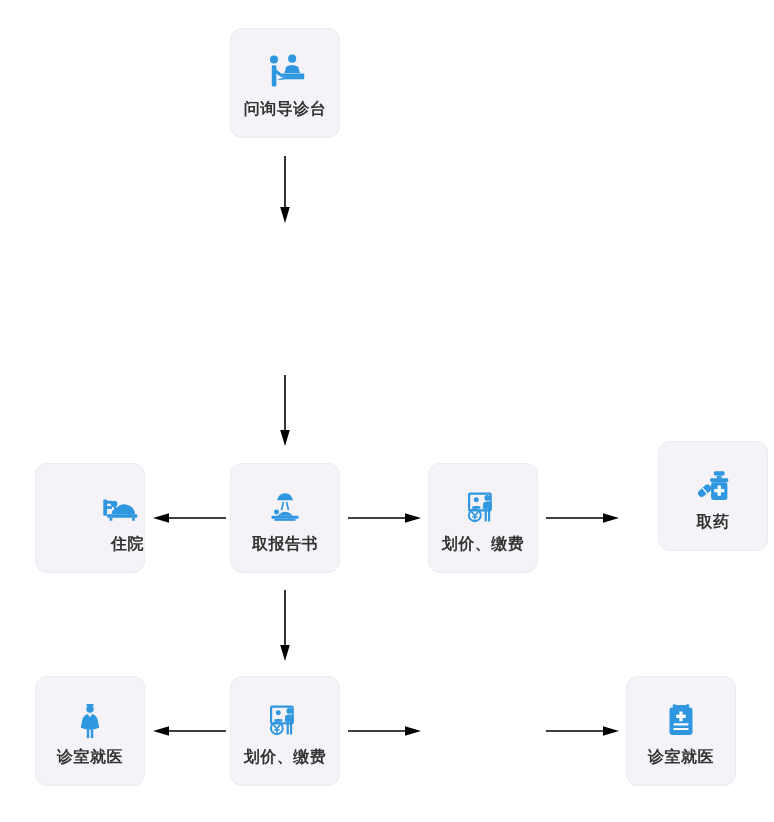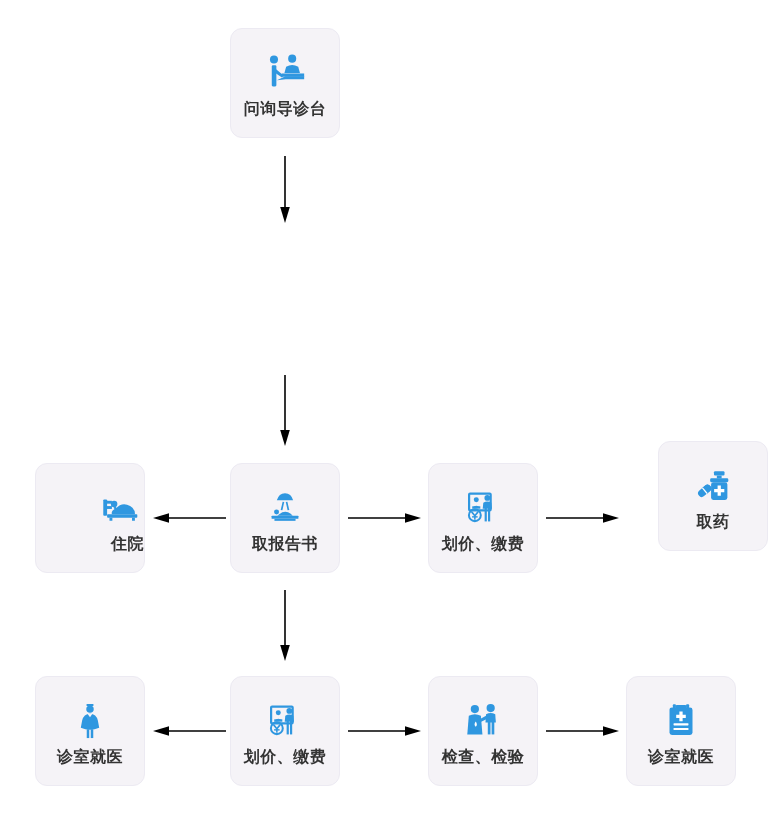--- a/index.html
+++ b/index.html
@@ -218,41 +218,20 @@
         <rect x="29.2" y="24" width="2.3" height="14" fill="#2f97e0"></rect>
         <circle cx="15.5" cy="31.5" r="6.2" fill="none" stroke="#2f97e0" stroke-width="2.1"></circle>
         <path d="M12.4 28.3 L15.5 32.1 L18.6 28.3" fill="none" stroke="#2f97e0" stroke-width="1.7" stroke-linecap="round"></path>
         <rect x="12.6" y="32.5" width="5.8" height="1.5" fill="#2f97e0"></rect>
         <rect x="14.7" y="32.2" width="1.6" height="4" fill="#2f97e0"></rect>
       </svg>
     </div>
     <div class="node-label">划价、缴费</div>
   </div>
 
-  <div class="node" style="left:428px; top:676px;">
-    <div class="node-icon">
-      <svg viewBox="0 0 48 48" xmlns="http://www.w3.org/2000/svg">
-
-        <circle cx="15.5" cy="11.5" r="4.3" fill="#2f97e0"></circle>
-
-        <path d="M9.2 18.5 q6.3 -3.2 12.6 0 l1.6 19.5 h-15.8 Z" fill="#2f97e0"></path>
-
-        <path d="M16.4 24.5 q2.4 3.4 0 5.6 q-2.4 -2.2 0 -5.6 Z" fill="#ffffff"></path>
-
-        <circle cx="32" cy="10.5" r="4.3" fill="#2f97e0"></circle>
-
-        <path d="M27.2 17 q4.8 -2.6 9.6 0 l0.6 8.5 h-10.8 Z" fill="#2f97e0"></path>
-        <rect x="29" y="25" width="2.8" height="13" fill="#2f97e0"></rect>
-        <rect x="33" y="25" width="2.8" height="13" fill="#2f97e0"></rect>
-
-        <path d="M27.6 18.2 L18.2 23.4 L19.6 26.2 L29 21.4 Z" fill="#2f97e0"></path>
-      </svg>
-    </div>
-    <div class="node-label">检查、检验</div>
-  </div>
 
   <div class="node" style="left:626px; top:676px;">
     <div class="node-icon">
       <svg viewBox="0 0 48 48" xmlns="http://www.w3.org/2000/svg">
 
         <rect x="15.5" y="6.5" width="3.2" height="4.2" rx="1" fill="#2f97e0"></rect>
         <rect x="29.3" y="6.5" width="3.2" height="4.2" rx="1" fill="#2f97e0"></rect>
 
         <rect x="18.5" y="7.3" width="11" height="4" rx="1.2" fill="#2f97e0"></rect>
 

